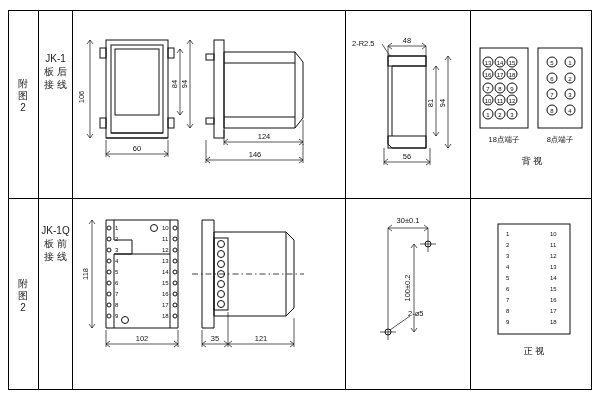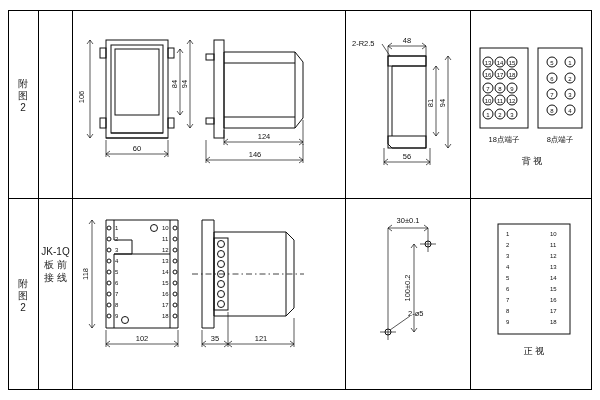--- a/index.html
+++ b/index.html
@@ -55,20 +55,27 @@
   <div class="vline" style="left:470px;"></div>
   <div class="hline" style="top:198px;"></div>
 
   <div class="vlabel" style="left:8px;top:78px;width:30px;">
 
     <span>附</span>
     <span>图</span>
     <span>2</span>
   </div>
 
+  <div class="rowlabel" style="left:39px;top:52px;width:33px;">
+    <span class="code">JK-1</span>
+    <span>板</span>
+    <span>后</span>
+    <span>接</span>
+    <span>线</span>
+  </div>
 
   <svg style="left:80px;top:18px;width:265px;height:170px;">
 
     <rect class="s" x="26" y="22" width="62" height="98"></rect>
     <rect class="s" x="31" y="27" width="52" height="88"></rect>
 
     <rect class="sf" x="35" y="31" width="44" height="66" fill="#e9e9e9"></rect>
 
     <rect class="s" x="20" y="30" width="6" height="10"></rect>
     <rect class="s" x="20" y="100" width="6" height="10"></rect>
@@ -221,21 +228,21 @@
     <text class="txt" x="84" y="124" text-anchor="middle">8点端子</text>
     <text class="txt9" x="56" y="146" text-anchor="middle">背  视</text>
   </svg>
 
   <div class="vlabel" style="left:8px;top:278px;width:30px;">
     <span>附</span>
     <span>图</span>
     <span>2</span>
   </div>
 
-  <div class="rowlabel" style="left:39px;top:245px;width:33px;">
+  <div class="rowlabel" style="left:39px;top:224px;width:33px;">
     <span class="code">JK-1Q</span>
     <span>板</span>
     <span>前</span>
     <span>接</span>
     <span>线</span>
   </div>
 
   <svg style="left:80px;top:206px;width:265px;height:180px;">
 
     <path class="s" d="M26,14 L98,14 L98,122 L26,122 Z"></path>

